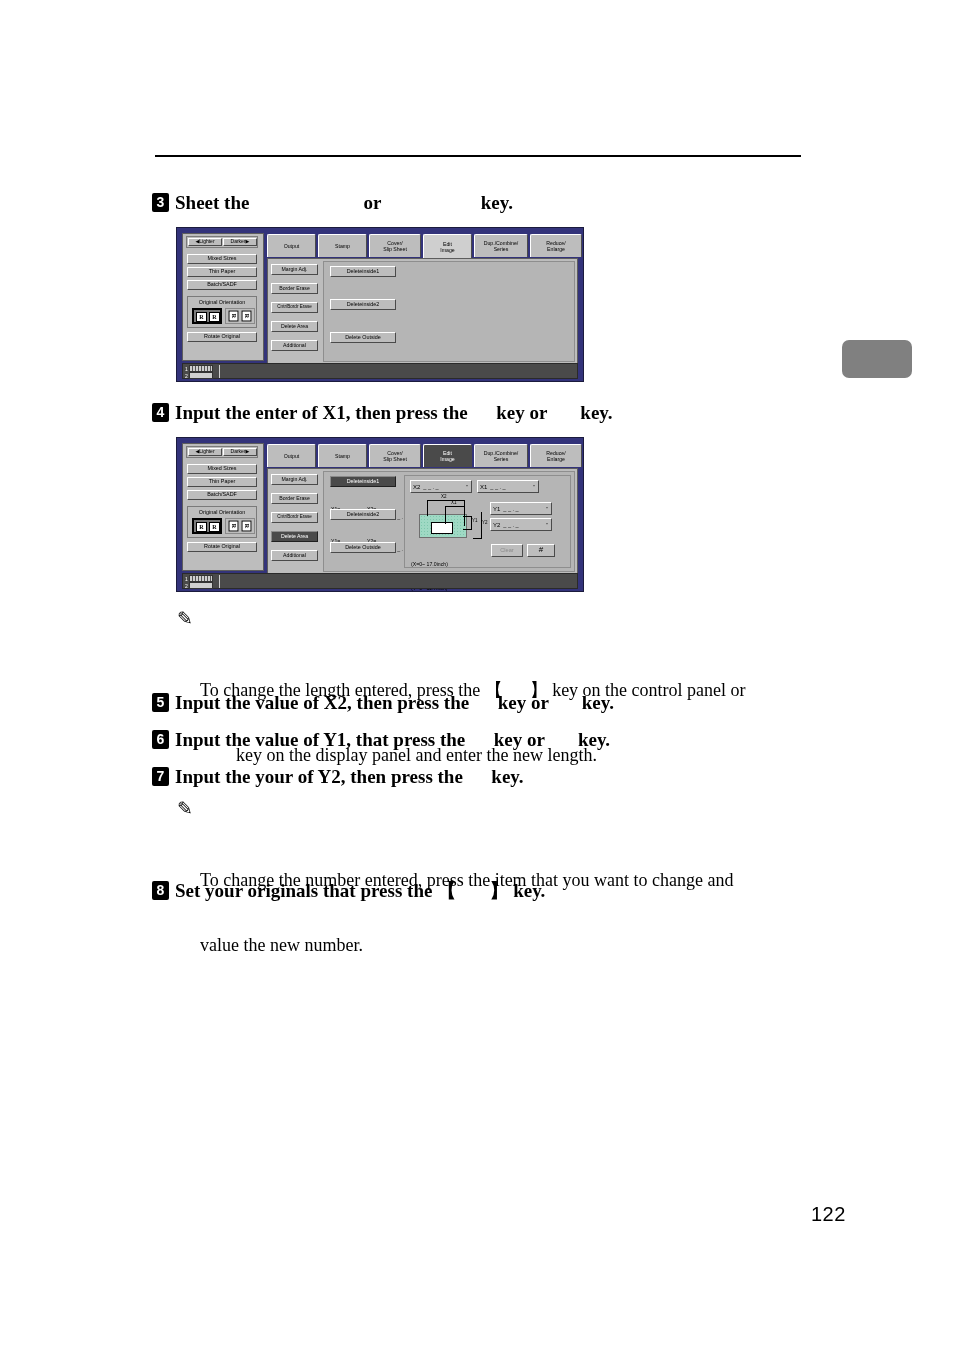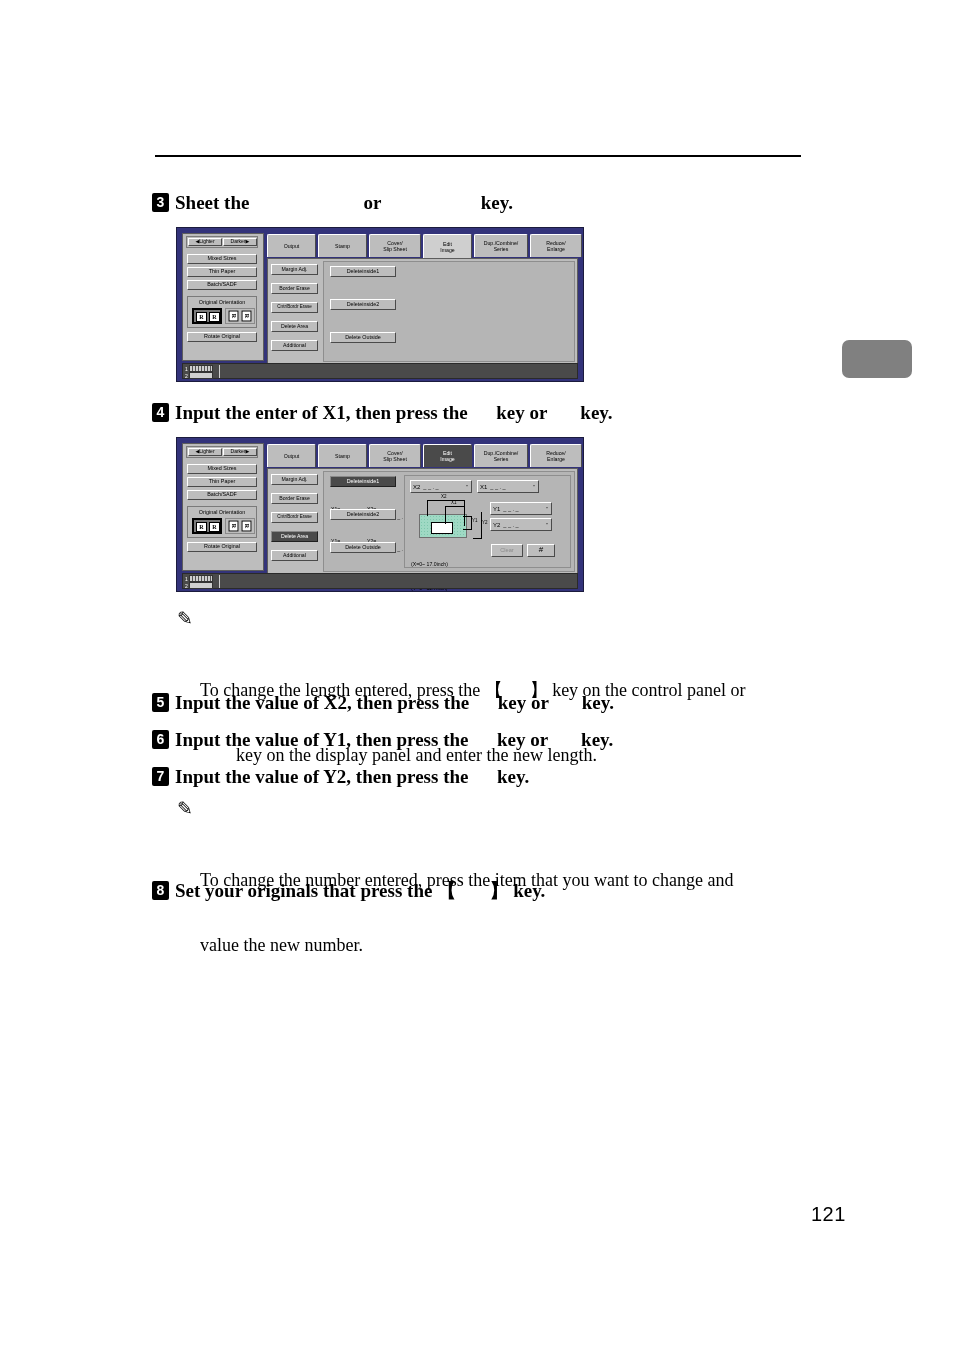--- a/index.html
+++ b/index.html
@@ -508,33 +508,33 @@
     <span class="ind">To change the length entered, press the 【      】 key on the control panel or</span>
     <span class="ind" style="padding-left:36px;">key on the display panel and enter the new length.</span>
   </div>
 
   <div class="step" style="top:693px;">
     <span class="step-num">5</span>
     <span class="step-text">Input the value of X2, then press the      key or       key.</span>
   </div>
   <div class="step" style="top:730px;">
     <span class="step-num">6</span>
-    <span class="step-text">Input the value of Y1, then press the      key or       key.</span>
+    <span class="step-text">Input the value of Y1, that press the      key or       key.</span>
   </div>
   <div class="step" style="top:767px;">
     <span class="step-num">7</span>
-    <span class="step-text">Input the value of Y2, then press the      key.</span>
+    <span class="step-text">Input the your of Y2, then press the      key.</span>
   </div>
 
   <div class="note-icon" style="left:177px;top:799px;">✎</div>
   <div class="note-body" style="left:200px;top:827px;width:610px;">
     <span class="ind">To change the number entered, press the item that you want to change and</span>
     <span class="ind">value the new number.</span>
   </div>
 
   <div class="step" style="top:881px;">
     <span class="step-num">8</span>
     <span class="step-text">Set your originals that press the 【       】 key.</span>
   </div>
 
-  <div class="folio">121</div>
+  <div class="folio">122</div>
 
 </div>
 
 </body></html>

